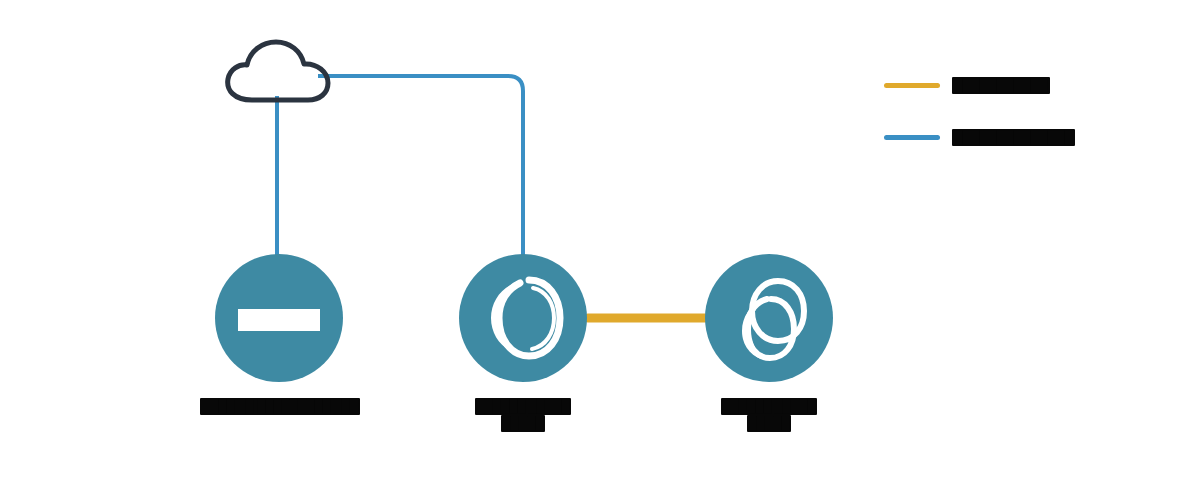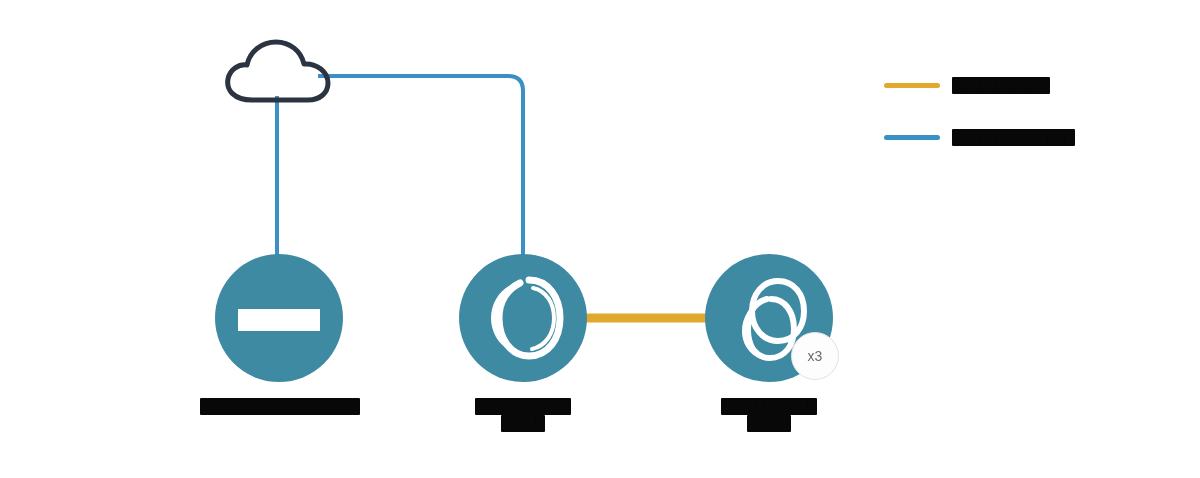--- a/index.html
+++ b/index.html
@@ -211,21 +211,20 @@
                C 37 92 47 104 61 106
                C 51 98 46 88 46 76
                C 46 64 50 53 58 46 Z" fill="#ffffff"></path>
 
       <path d="M 66 45
                C 80 45 89 58 89 75
                C 89 91 80 104 65 104
                C 51 104 42 91 42 75
                C 42 60 50 48 62 45" fill="none" stroke="#ffffff" stroke-width="6" stroke-linecap="round"></path>
     </svg>
-    <div class="badge">x3</div>
   </div>
 
   <div class="caption" id="cap-lb">
     <span>████ ██ █████████ ███</span>
   </div>
 
   <div class="caption" id="cap-db">
     <span>██████ █████</span><br>
     <span>█████</span>
   </div>

